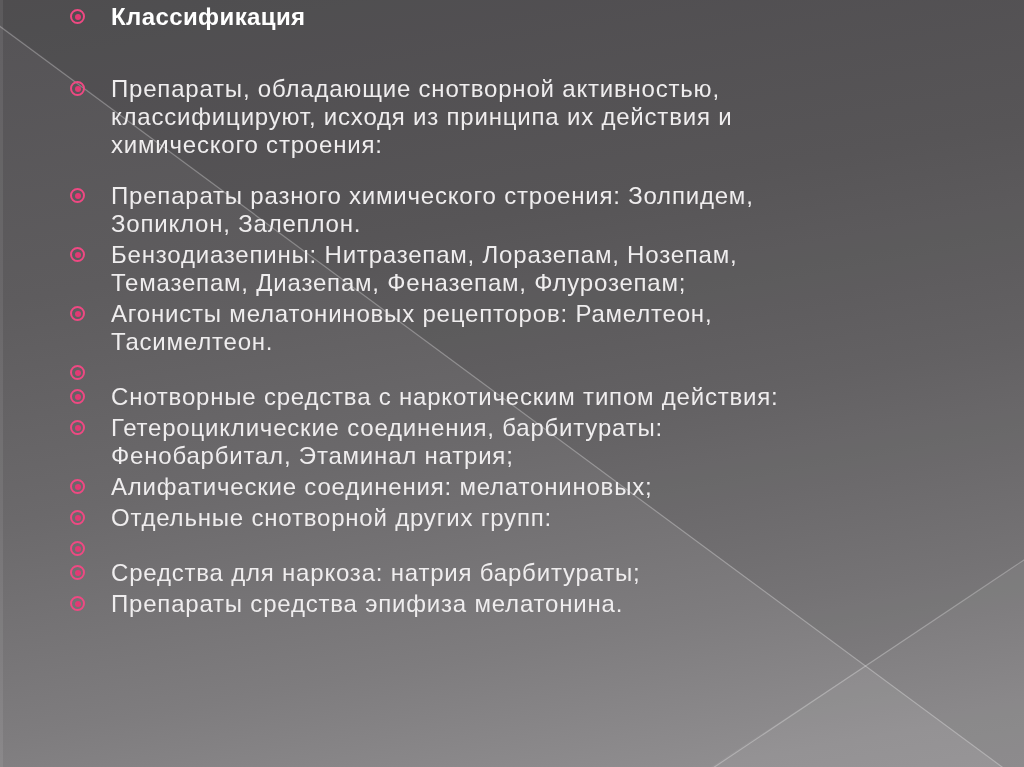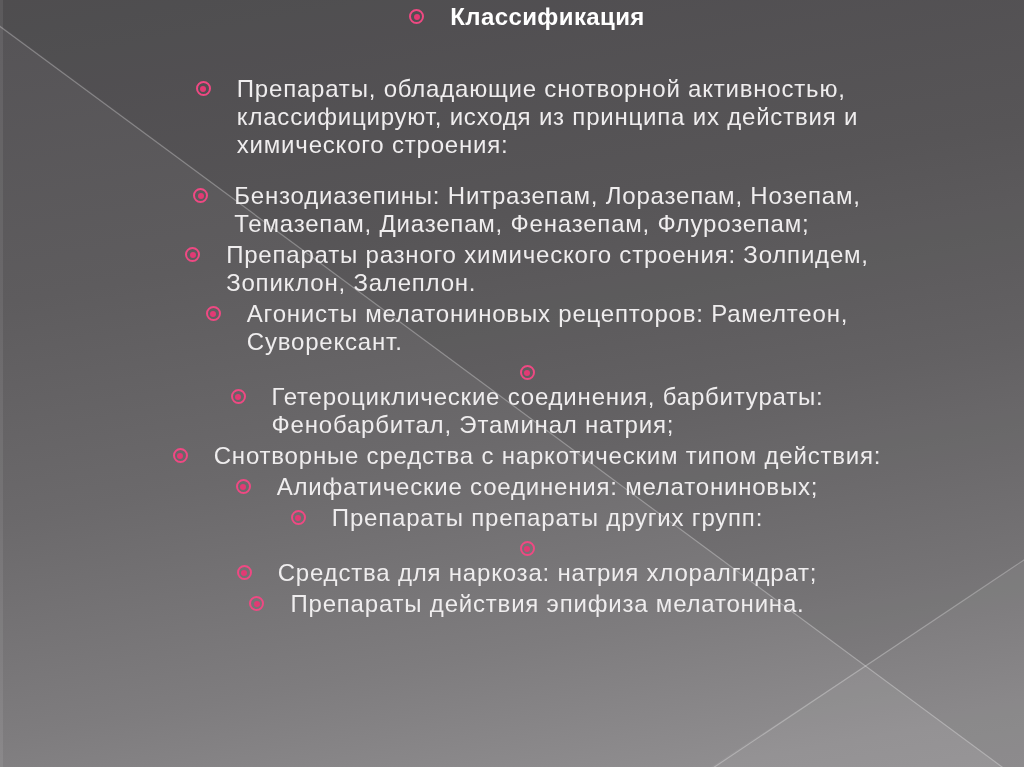--- a/index.html
+++ b/index.html
@@ -40,21 +40,20 @@
   .content {
     position: relative;
     z-index: 3;
     padding: 3px 40px 0 70px;
     box-sizing: border-box;
   }
   .row {
     display: flex;
     align-items: flex-start;
     margin-bottom: 3px;
-    justify-content: center;
   }
   .bullet {
     flex: none;
     width: 15px;
     height: 15px;
     margin-top: 6px;
     box-sizing: border-box;
     border: 2.5px solid var(--bullet-outer, #ef4983);
     border-radius: 50%;
     position: relative;
@@ -108,60 +107,60 @@
     <div class="row intro-row">
       <span class="bullet"></span>
       <div class="text">Препараты, обладающие снотворной активностью,
 классифицируют, исходя из принципа их действия и
 химического строения:</div>
     </div>
 
     <div id="items">
         <div class="row">
           <span class="bullet"></span>
+          <div class="text">Препараты разного химического строения: Золпидем,
+Зопиклон, Залеплон.</div>
+        </div>
+        <div class="row">
+          <span class="bullet"></span>
           <div class="text">Бензодиазепины: Нитразепам, Лоразепам, Нозепам,
 Темазепам, Диазепам, Феназепам, Флурозепам;</div>
         </div>
         <div class="row">
           <span class="bullet"></span>
-          <div class="text">Препараты разного химического строения: Золпидем,
-Зопиклон, Залеплон.</div>
+          <div class="text">Агонисты мелатониновых рецепторов: Рамелтеон,
+Тасимелтеон.</div>
         </div>
         <div class="row">
           <span class="bullet"></span>
-          <div class="text">Агонисты мелатониновых рецепторов: Рамелтеон,
-Суворексант.</div>
         </div>
         <div class="row">
           <span class="bullet"></span>
+          <div class="text">Снотворные средства с наркотическим типом действия:</div>
         </div>
         <div class="row">
           <span class="bullet"></span>
           <div class="text">Гетероциклические соединения, барбитураты:
 Фенобарбитал, Этаминал натрия;</div>
         </div>
         <div class="row">
           <span class="bullet"></span>
-          <div class="text">Снотворные средства с наркотическим типом действия:</div>
-        </div>
-        <div class="row">
-          <span class="bullet"></span>
           <div class="text">Алифатические соединения: мелатониновых;</div>
         </div>
         <div class="row">
           <span class="bullet"></span>
-          <div class="text">Препараты препараты других групп:</div>
+          <div class="text">Отдельные снотворной других групп:</div>
         </div>
         <div class="row">
           <span class="bullet"></span>
         </div>
         <div class="row">
           <span class="bullet"></span>
-          <div class="text">Средства для наркоза: натрия хлоралгидрат;</div>
+          <div class="text">Средства для наркоза: натрия барбитураты;</div>
         </div>
         <div class="row">
           <span class="bullet"></span>
-          <div class="text">Препараты действия эпифиза мелатонина.</div>
+          <div class="text">Препараты средства эпифиза мелатонина.</div>
         </div>
       </div>
 
   </div>
 </div>
 
 </body></html>

